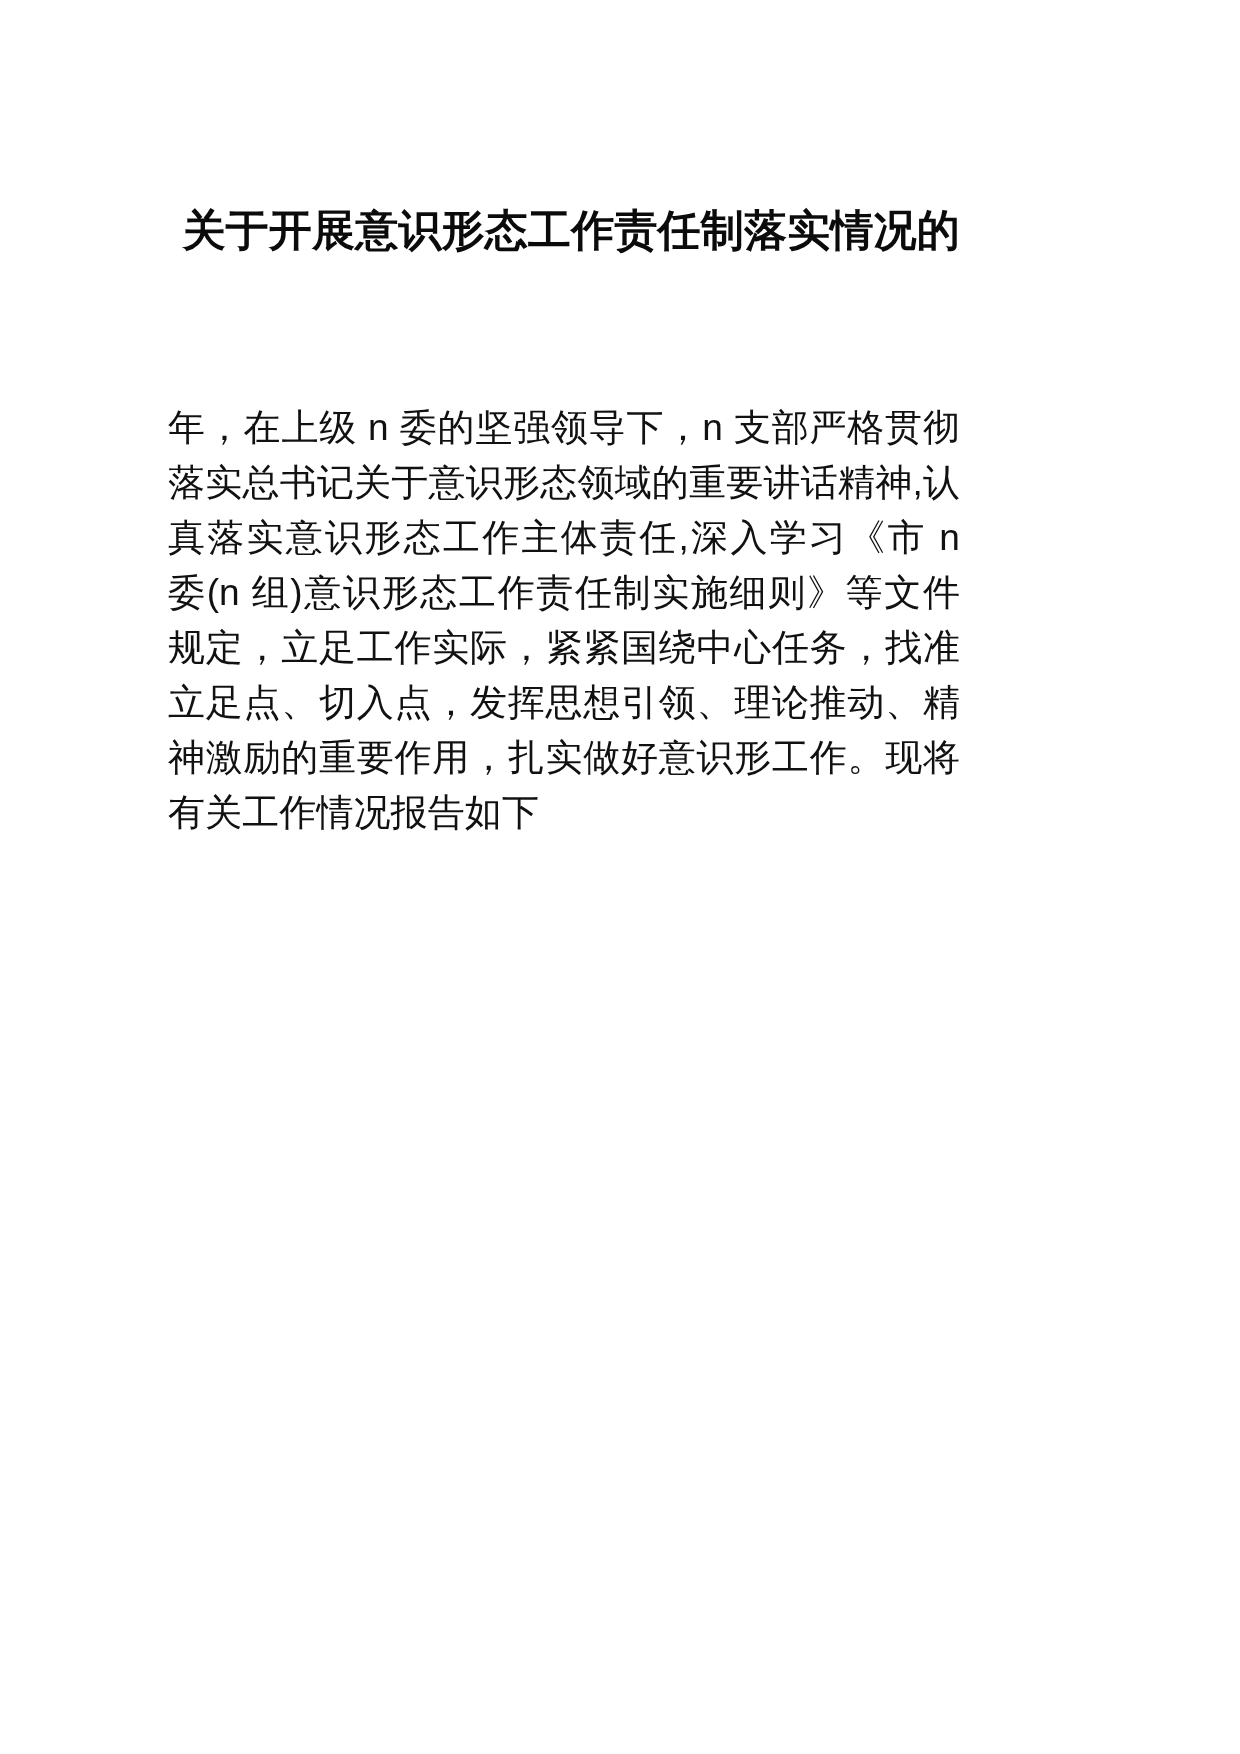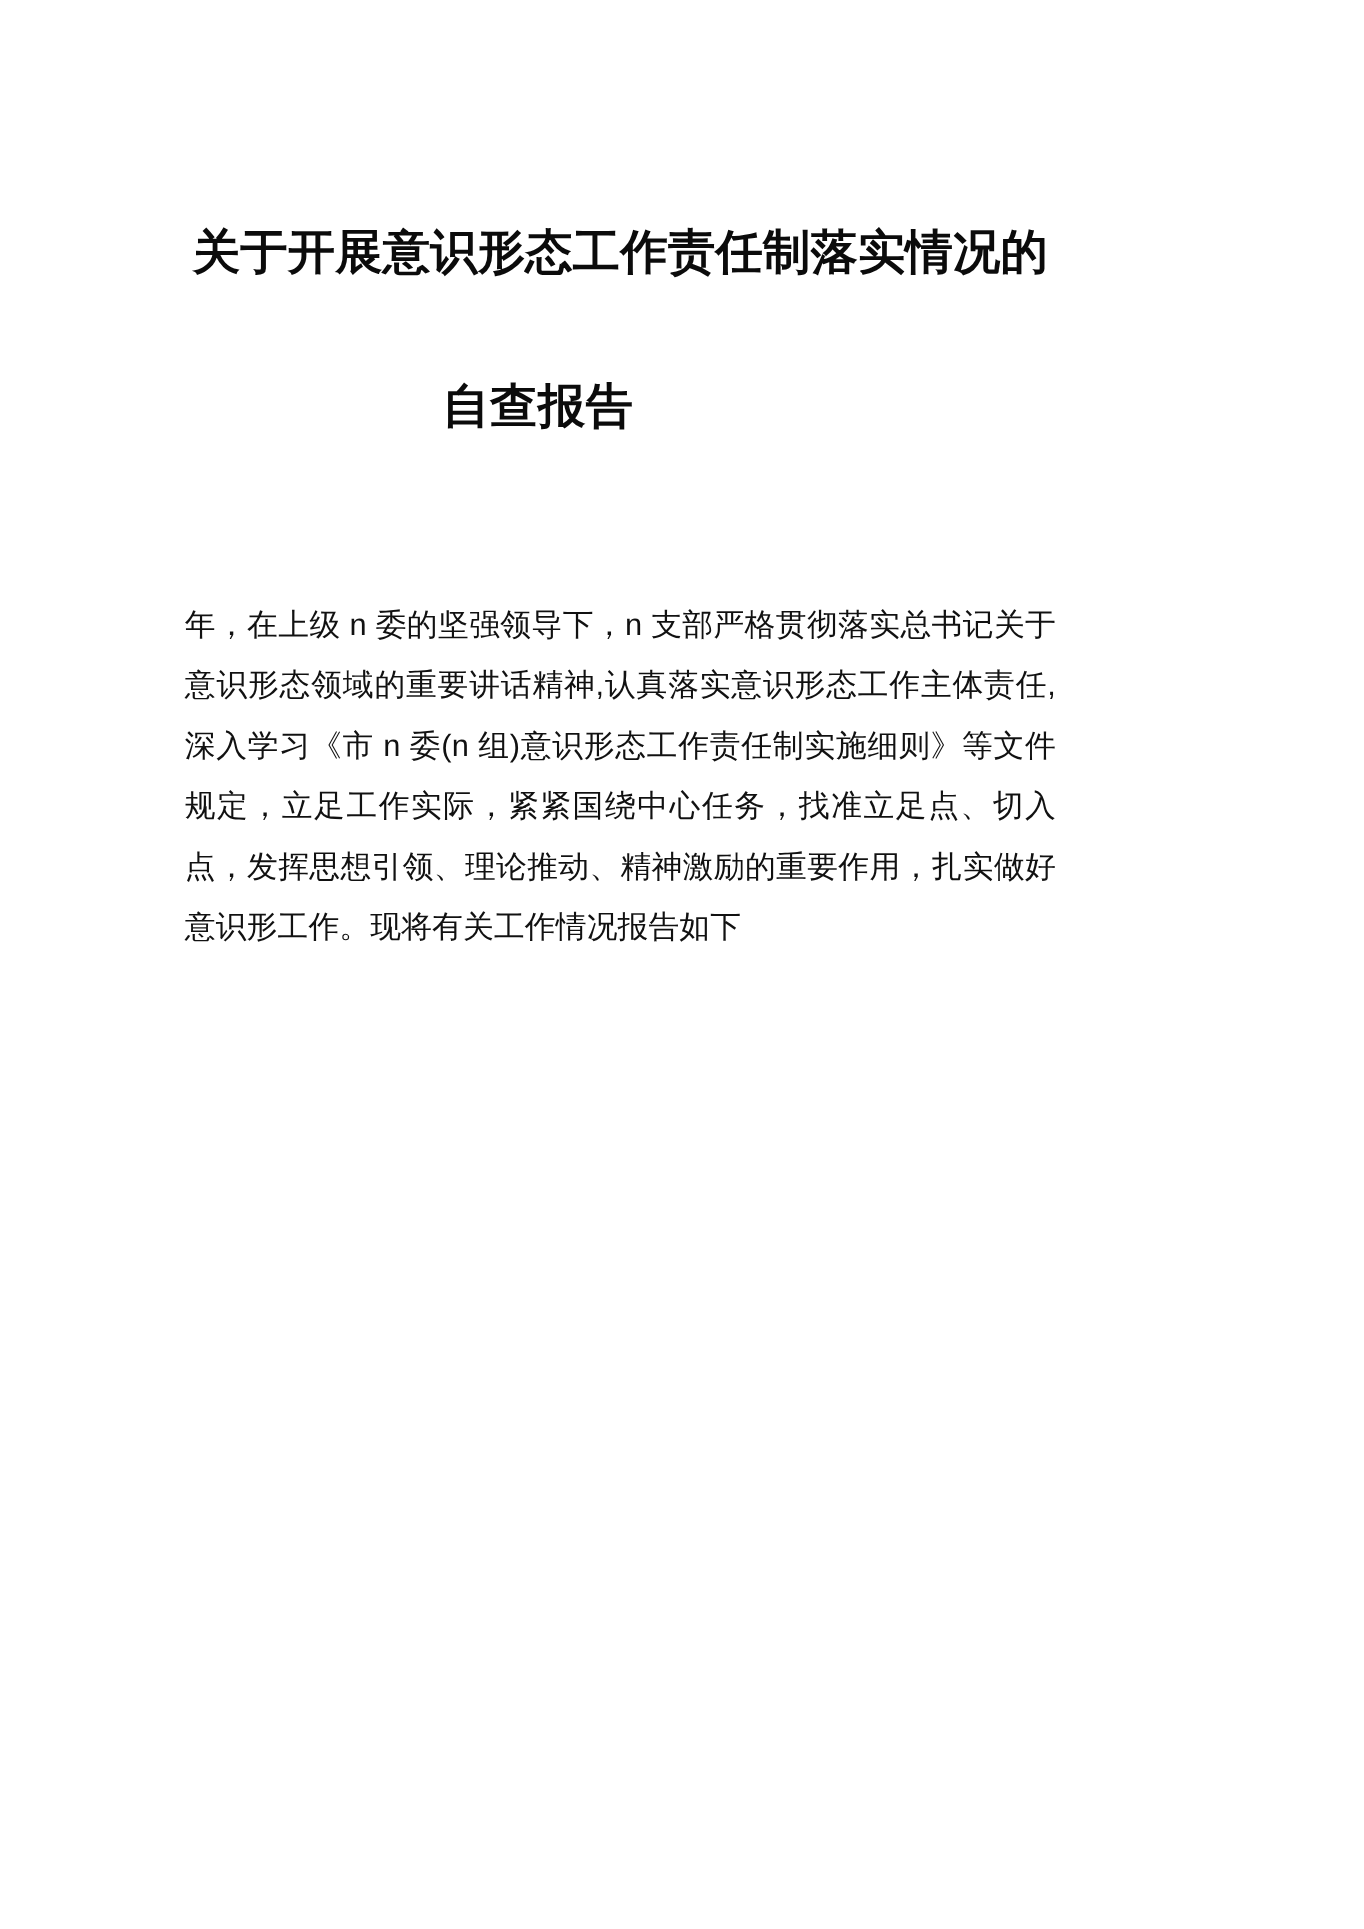--- a/index.html
+++ b/index.html
@@ -34,54 +34,53 @@
     font-weight: 700;
     font-size: 43px;
     line-height: 140px;
     letter-spacing: 0.5px;
     color: #0b0b0b;
     text-align: center;
     white-space: nowrap;
   }
   .doc-title.line-1 {
     margin-top: 160px;
-    text-align: center;
+    text-align: right;
     letter-spacing: 0.2px;
   }
   .doc-title.line-2 {
     margin-top: 0px;
     text-align: center;
     padding-right: 150px;
   }
   .body-block {
     margin-top: 100px;
   }
   .para {
     margin: 0 0 0 0;
     padding: 0;
-    font-size: 28px;
+    font-size: 37px;
     line-height: 55px;
     color: #111111;
     text-align: justify;
     text-align-last: left;
     letter-spacing: 0.1px;
     word-break: break-all;
   }
   .para + .para {
     margin-top: 3px;
   }
 </style>
 </head>
 <body>
 
 <div class="page">
   <div class="content">
 
     <h1 class="doc-title line-1">关于开展意识形态工作责任制落实情况的</h1>
 
-    <h1 class="doc-title line-2">自查报告</h1>
 
     <div class="body-block">
       <p class="para">年，在上级 n 委的坚强领导下，n 支部严格贯彻落实总书记关于意识形态领域的重要讲话精神,认真落实意识形态工作主体责任,深入学习《市 n 委(n 组)意识形态工作责任制实施细则》等文件规定，立足工作实际，紧紧国绕中心任务，找准立足点、切入点，发挥思想引领、理论推动、精神激励的重要作用，扎实做好意识形工作。现将有关工作情况报告如下</p>
     </div>
 
   </div>
 </div>
 
 </body></html>

